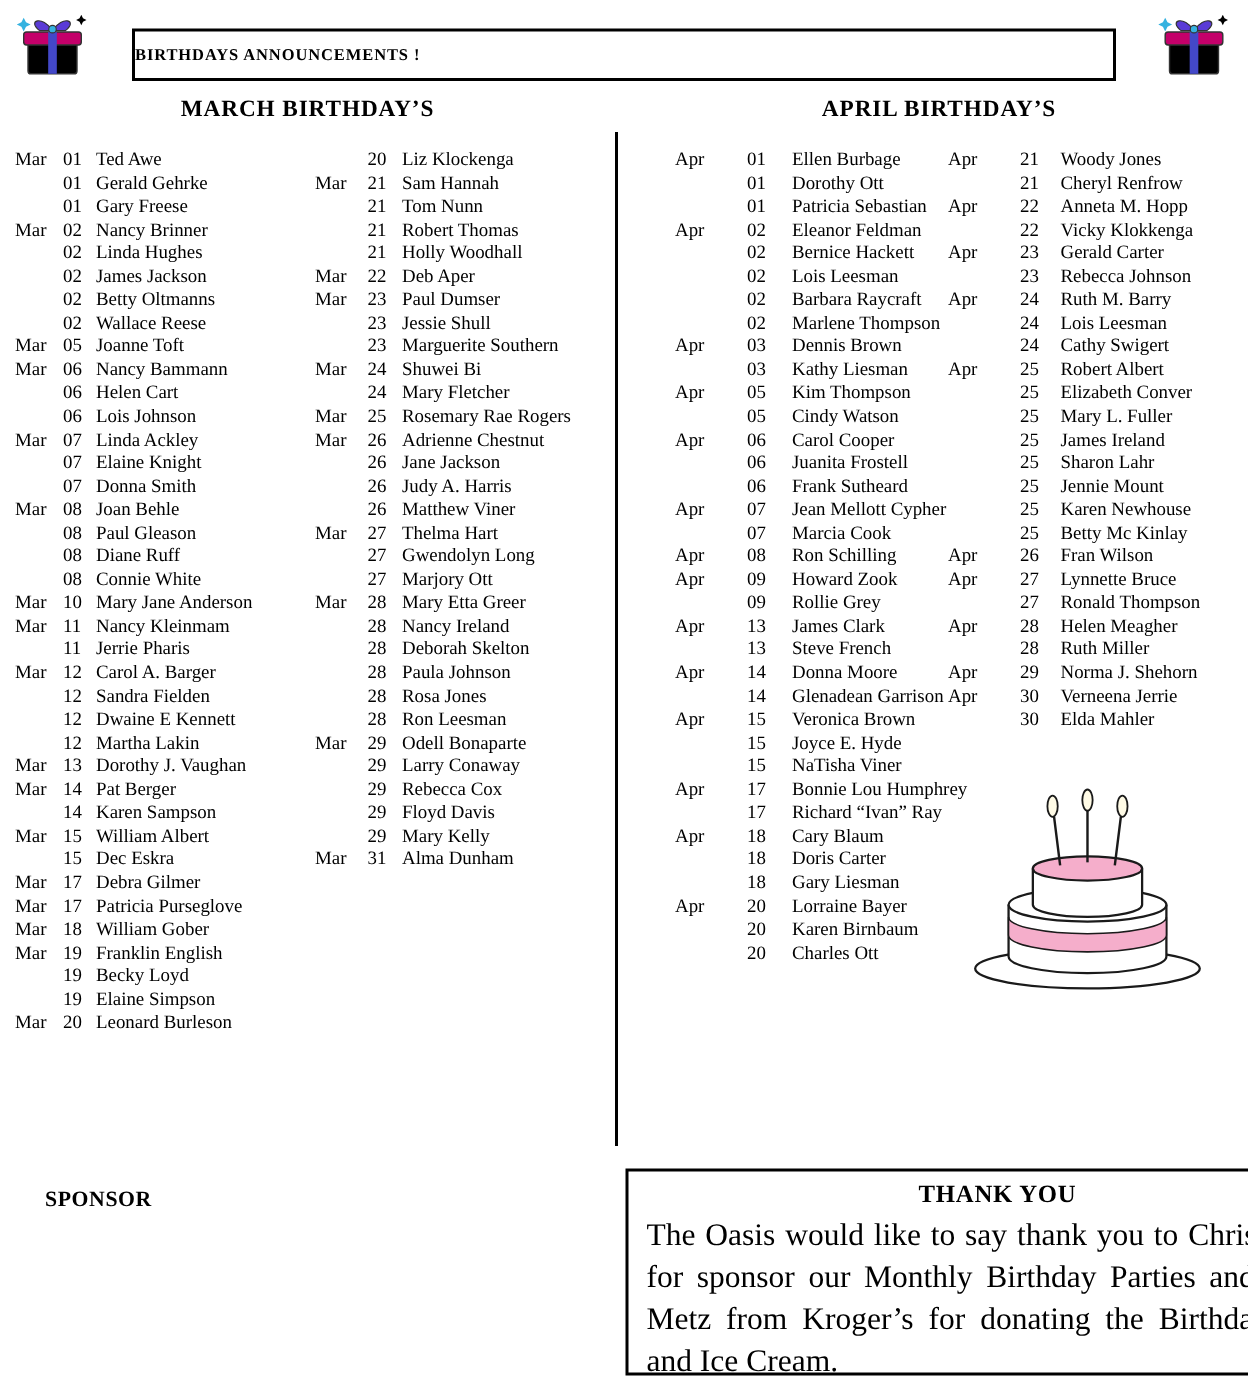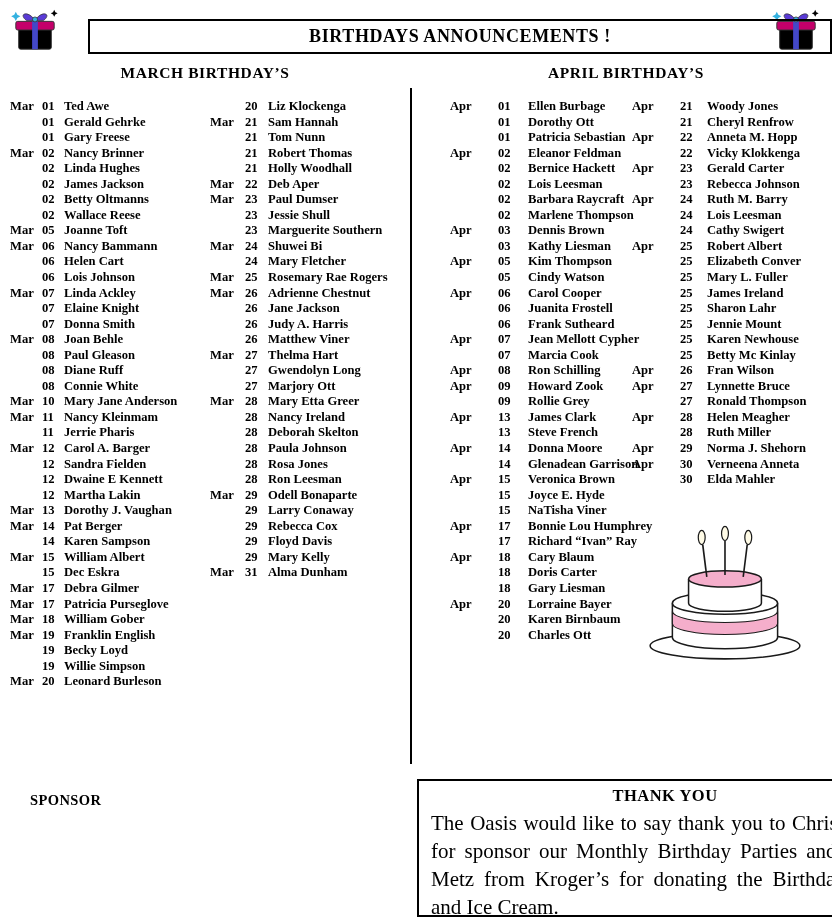--- a/index.html
+++ b/index.html
@@ -3,35 +3,35 @@
 <meta charset="utf-8">
 <style>
   * { margin:0; padding:0; box-sizing:border-box; }
   html,body { background:#ffffff; }
   body {
     width:832px; height:924px; position:relative;
     font-family:"Liberation Serif","DejaVu Serif",serif;
     color:#000; overflow:hidden;
   }
   .header-box{
-    position:absolute; left:88px; top:19px; width:744px; height:35px;
-    border:2px solid #000; display:flex; align-items:center; justify-content:center;
-    font-weight:bold; font-size:18px; letter-spacing:.6px;
+    position:absolute; left:88px; top:19px; width:656px; height:35px;
+    border:2px solid #000; display:flex; align-items:center; 
+    font-weight:bold; font-size:11px; letter-spacing:.6px;
   }
   .gift{ position:absolute; width:48px; height:50px; }
   .gift.left{ left:11px; top:5px; }
   .gift.right{ left:772px; top:5px; }
   .col-heading{
     position:absolute; top:64px; font-weight:bold; font-size:15.5px;
     text-align:center; letter-spacing:.6px;
   }
   #march-heading{ left:0; width:410px; }
   #april-heading{ left:420px; width:412px; }
   .divider{ position:absolute; left:410px; top:88px; width:2px; height:676px; background:#000; }
-  .list{ position:absolute; top:99px; font-size:12.6px; line-height:15.55px;font-weight:bold; }
+  .list{ position:absolute; top:99px; font-size:12.6px; line-height:15.55px; }
   .b-row{ display:flex; white-space:nowrap; }
   .b-row .m{ flex:0 0 var(--mw); }
   .b-row .d{ flex:0 0 var(--dw); }
   .b-row .n{ flex:1 1 auto; }
   #march-col1{ left:10px;  width:200px; --mw:32px; --dw:22px; }
   #march-col2{ left:210px; width:200px; --mw:35px; --dw:23px; }
   #april-col1{ left:450px; width:186px; --mw:48px; --dw:30px; }
   #april-col2{ left:632px; width:200px; --mw:48px; --dw:27px; }
   .cake{ position:absolute; left:640px; top:498px; width:172px; height:172px; }
   .sponsor{
@@ -267,21 +267,21 @@
       <span class="n">Franklin English</span>
     </div>
     <div class="b-row">
       <span class="m"></span>
       <span class="d">19</span>
       <span class="n">Becky Loyd</span>
     </div>
     <div class="b-row">
       <span class="m"></span>
       <span class="d">19</span>
-      <span class="n">Willie Simpson</span>
+      <span class="n">Elaine Simpson</span>
     </div>
     <div class="b-row">
       <span class="m">Mar</span>
       <span class="d">20</span>
       <span class="n">Leonard Burleson</span>
     </div>
   </div>
 <div class="list" id="march-col2">
     <div class="b-row">
       <span class="m"></span>
@@ -728,21 +728,21 @@
       <span class="n">Ruth Miller</span>
     </div>
     <div class="b-row">
       <span class="m">Apr</span>
       <span class="d">29</span>
       <span class="n">Norma J. Shehorn</span>
     </div>
     <div class="b-row">
       <span class="m">Apr</span>
       <span class="d">30</span>
-      <span class="n">Verneena Anneta</span>
+      <span class="n">Verneena Jerrie</span>
     </div>
     <div class="b-row">
       <span class="m"></span>
       <span class="d">30</span>
       <span class="n">Elda Mahler</span>
     </div>
   </div>
 
 <div class="cake">
   <svg viewBox="0 0 170 170" width="172" height="172" aria-hidden="true">

